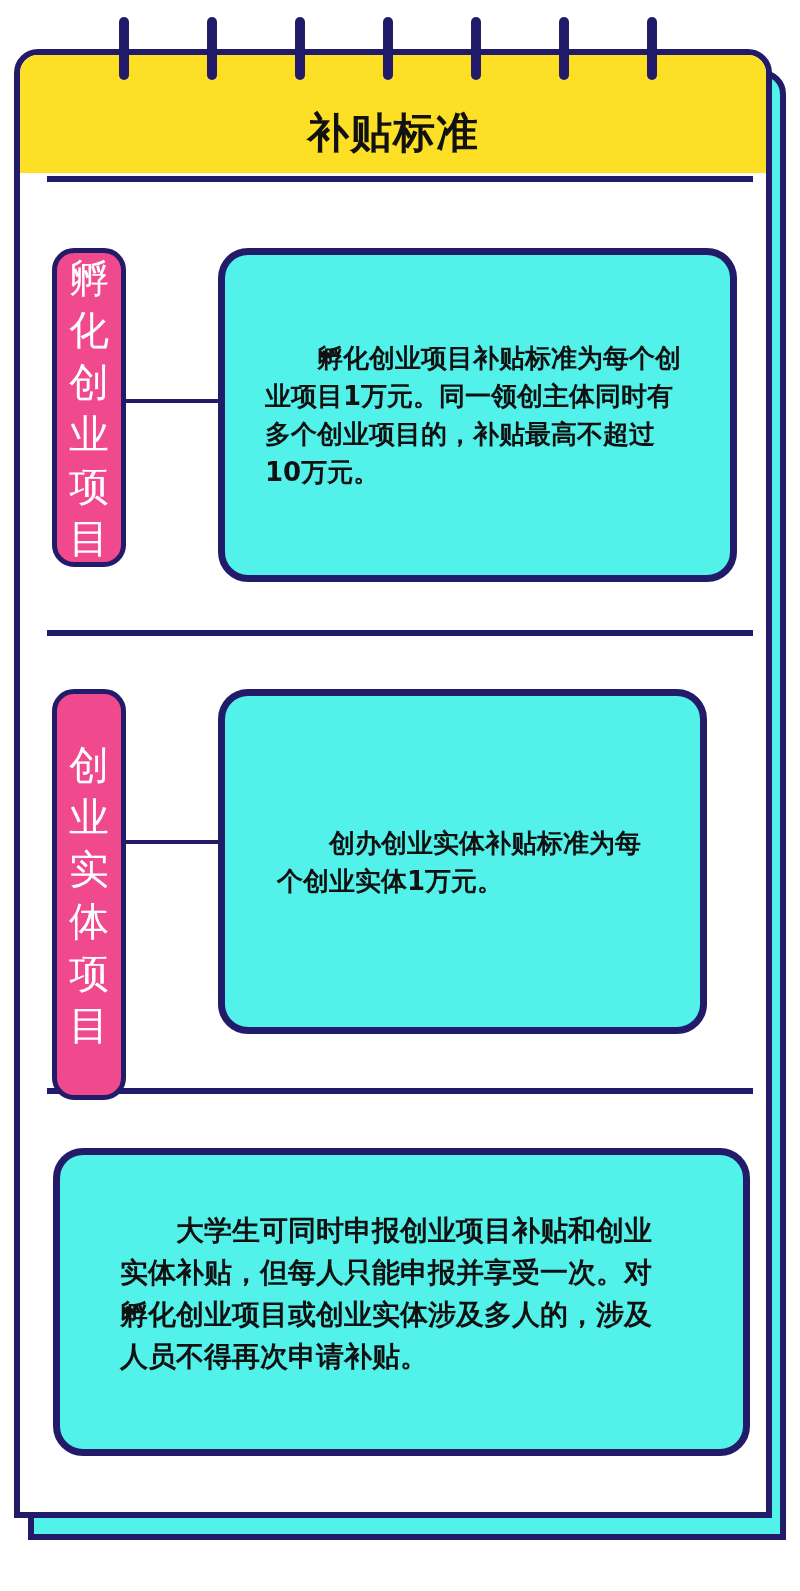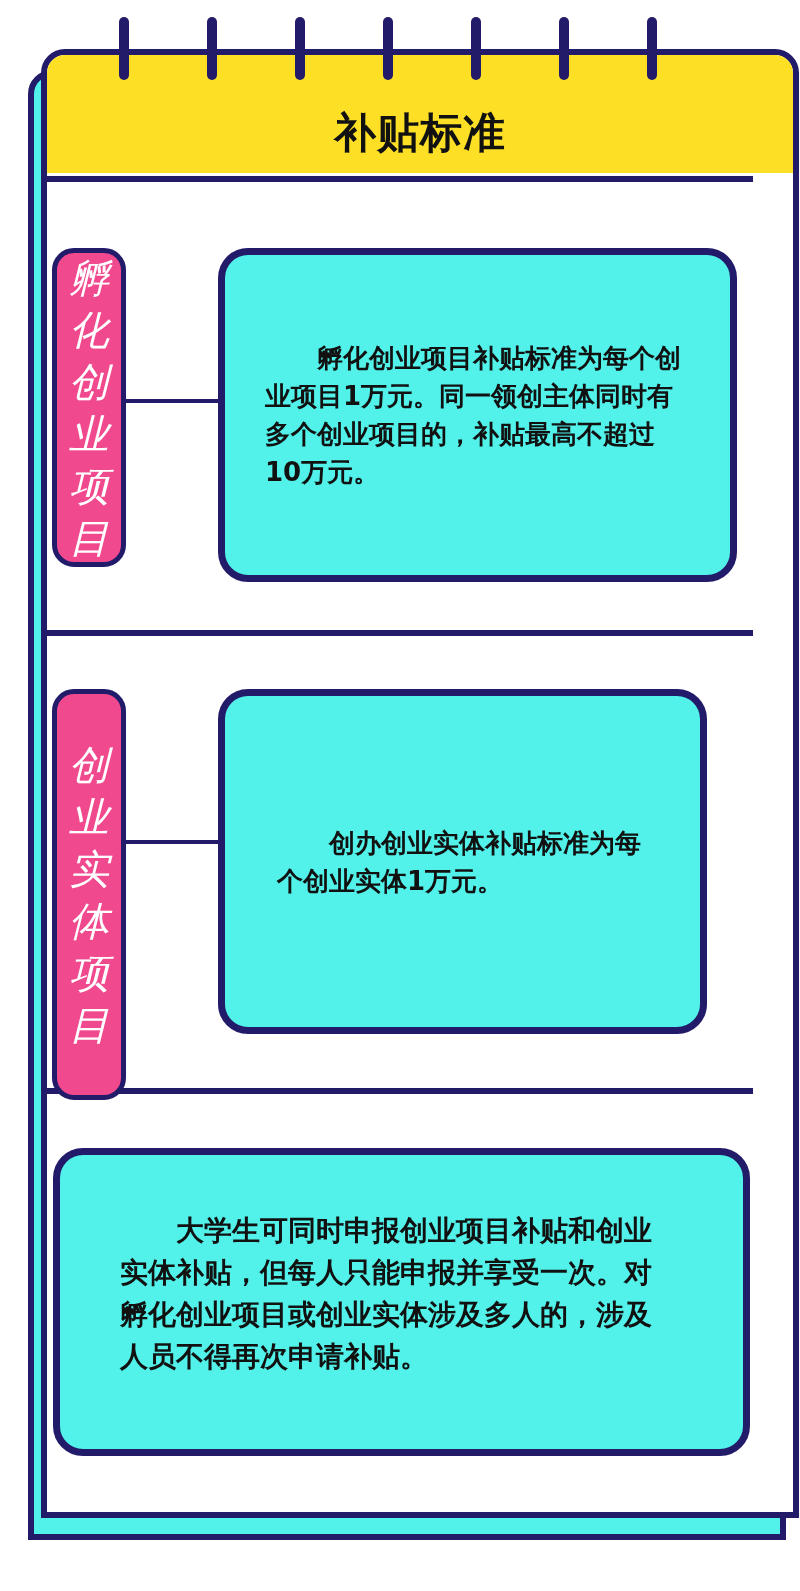--- a/index.html
+++ b/index.html
@@ -9,21 +9,21 @@
     font-family: "DejaVu Sans", "Liberation Sans", sans-serif;
   }
   .shadow-card {
     position: absolute; left: 28px; top: 70px; width: 758px; height: 1470px;
     box-sizing: border-box; background: #52f2ea;
     border: 6px solid #221b6a; border-radius: 24px 24px 0 0;
   }
   .main-card {
     position: absolute; left: 14px; top: 49px; width: 758px; height: 1469px;
     box-sizing: border-box; background: #ffffff;
-    border: 6px solid #221b6a; border-radius: 24px 24px 0 0; overflow: hidden; margin-left: 27px;
+    border: 6px solid #221b6a; border-radius: 24px 24px 0 0; overflow: hidden;
   }
   .header {
     position: absolute; left: 0; top: 0; right: 0; height: 118px;
     background: #fde025;
   }
   .title {
     position: absolute; left: 0; right: 0; top: 50px; text-align: center;
     font-size: 42px; font-weight: bold; color: #111111; letter-spacing: 1px;
   }
   .ring {
@@ -33,21 +33,21 @@
   .divider {
     position: absolute; left: 47px; width: 706px; height: 6px; background: #221b6a;
   }
   .pill {
     position: absolute; left: 52px; width: 74px; box-sizing: border-box;
     background: #f0498e; border: 5px solid #221b6a; border-radius: 22px;
     display: flex; align-items: center; justify-content: center;
   }
   .pill-text {
     color: #ffffff; font-size: 40px; line-height: 52px; width: 44px;
-    text-align: center; word-break: break-all; font-style: italic;
+    text-align: center; word-break: break-all;
   }
   .connector {
     position: absolute; left: 126px; width: 94px; height: 4px; background: #221b6a;
   }
   .box {
     position: absolute; box-sizing: border-box; background: #52f2ea;
     border: 7px solid #221b6a; border-radius: 30px;
     display: flex; align-items: center; font-weight: bold;
   }
   .box-text {

